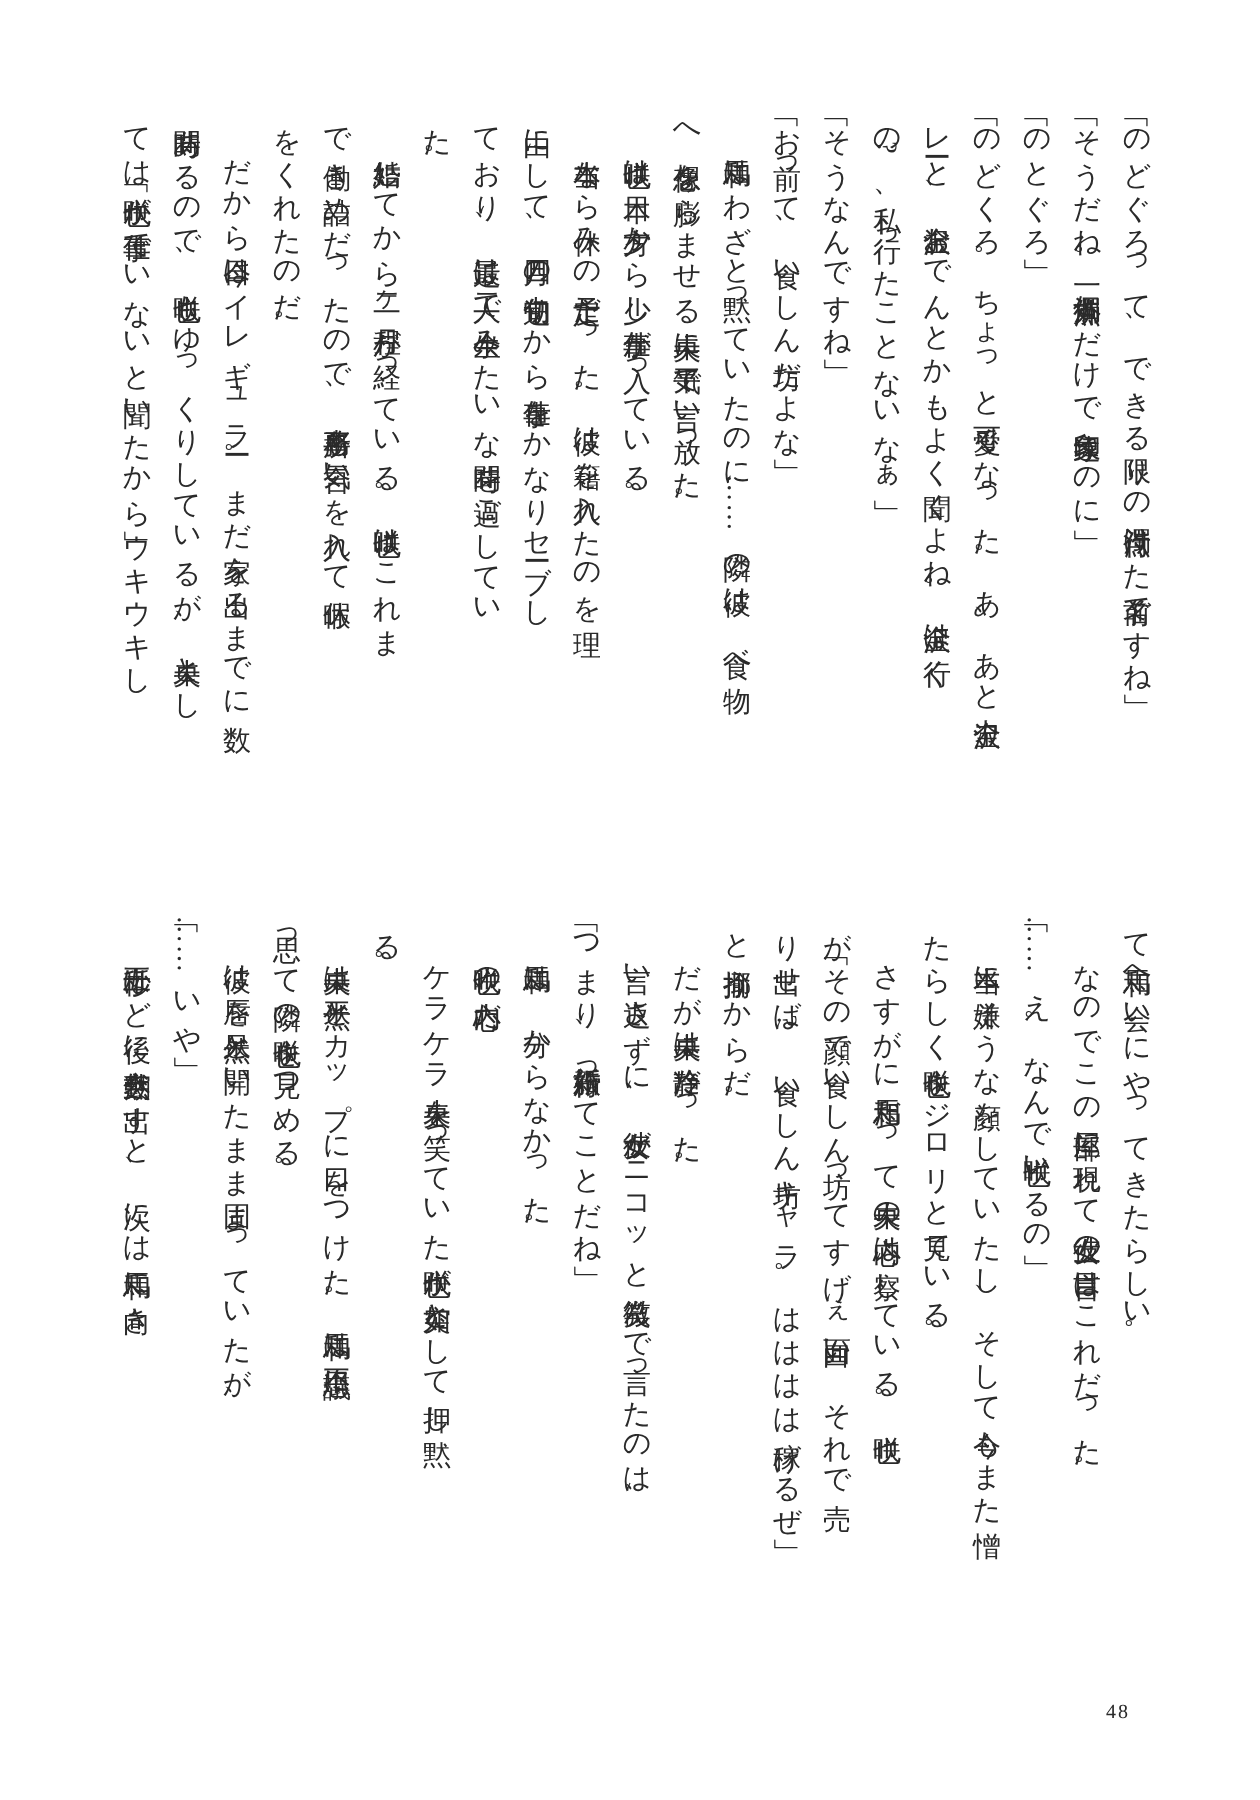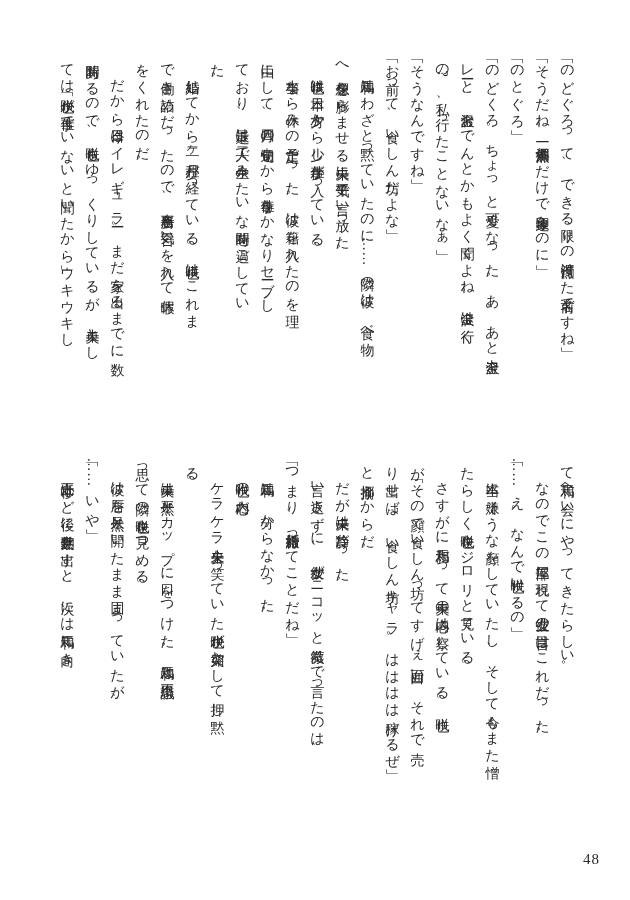--- a/index.html
+++ b/index.html
@@ -32,24 +32,23 @@
   }
   .vtext .line.indent {
     text-indent: 15px;
   }
   #section-top { top: 54px; }
   #section-bottom { top: 457px; }
   .page-number {
     position: absolute;
     left: 553px;
     top: 851px;
-    font-size: 15px;
+    font-size: 10px;
     letter-spacing: 1px;
     color: #2a2a2a;
-    margin-left: 30px;
   }
 </style>
 </head>
 <body>
 
 <div class="page">
   <div class="vtext" id="section-top">
       <div class="line">「のどぐろって、できる限りの濁点付けた名前ですね」</div>
       <div class="line">「そうだね。一個濁点外すだけで印象違うのに」</div>
       <div class="line">「のとぐろ」</div>

